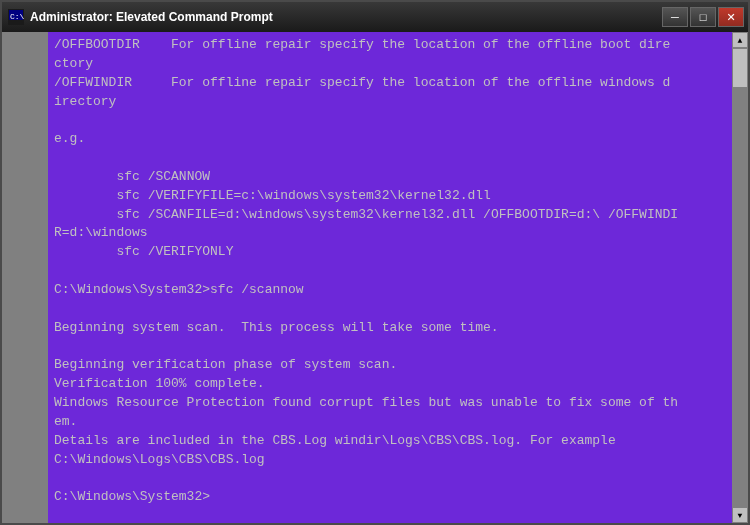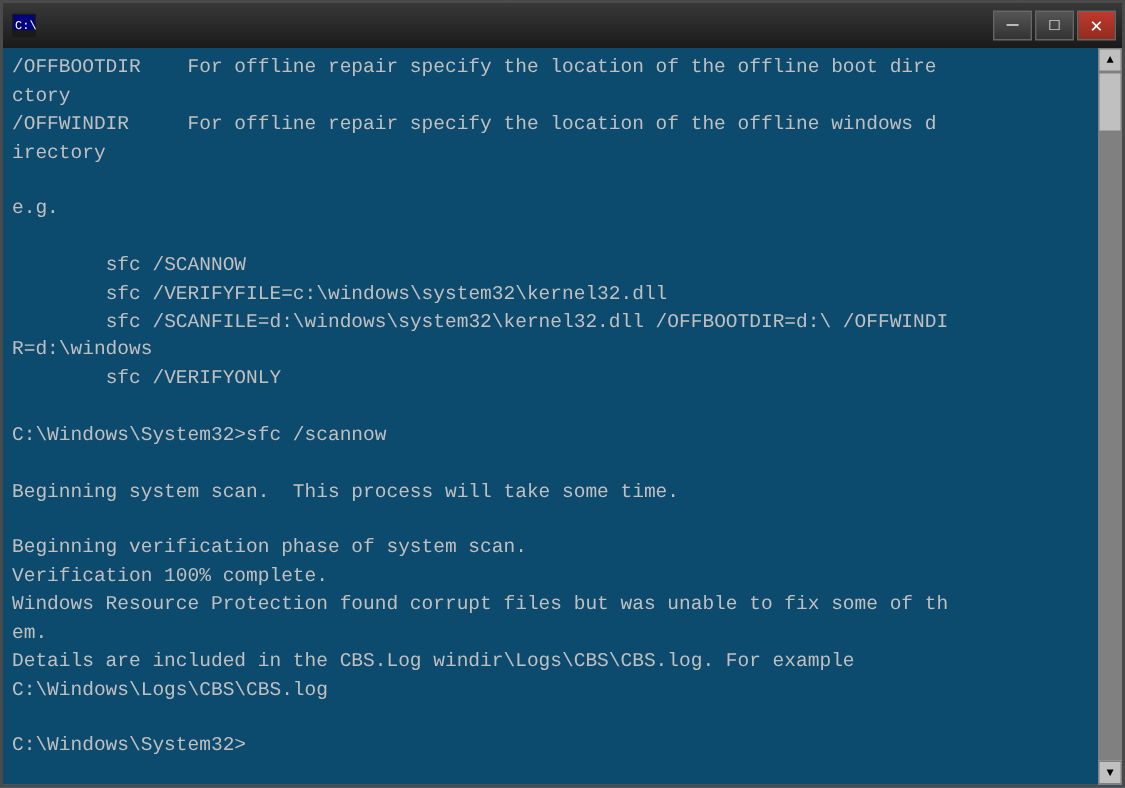--- a/index.html
+++ b/index.html
@@ -66,23 +66,24 @@
       border: 1px solid #666;
       color: #fff;
     }
 
     .title-btn-min { background: linear-gradient(to bottom, #555 0%, #333 100%); }
     .title-btn-max { background: linear-gradient(to bottom, #555 0%, #333 100%); }
     .title-btn-close { background: linear-gradient(to bottom, #c0392b 0%, #922b21 100%); }
 
     .terminal-body {
       flex: 1;
-      background: #0c4a6e;
+      background: #6d28d9;
       display: flex;
       overflow: hidden;
+      margin-left: 46px;
     }
 
     .terminal-content {
       flex: 1;
       padding: 4px 6px;
       overflow: hidden;
       color: #c0c0c0;
       font-size: 13px;
       line-height: 1.45;
       white-space: pre-wrap;
@@ -132,20 +133,21 @@
 <body>
 
 <div class="window">
   <div class="title-bar">
     <div class="title-bar-left">
       <svg class="title-icon" viewBox="0 0 16 16" xmlns="http://www.w3.org/2000/svg">
         <rect width="16" height="16" fill="#1a1a1a"></rect>
         <rect x="1" y="1" width="14" height="10" fill="#000080"></rect>
         <text x="2" y="10" fill="white" font-size="8" font-family="Courier New">C:\</text>
       </svg>
+      <span class="title-text">Administrator: Elevated Command Prompt</span>
     </div>
     <div class="title-buttons">
       <div class="title-btn title-btn-min">─</div>
       <div class="title-btn title-btn-max">□</div>
       <div class="title-btn title-btn-close">✕</div>
     </div>
   </div>
 
   <div class="terminal-body">
     <div class="terminal-content">/OFFBOOTDIR    For offline repair specify the location of the offline boot dire

